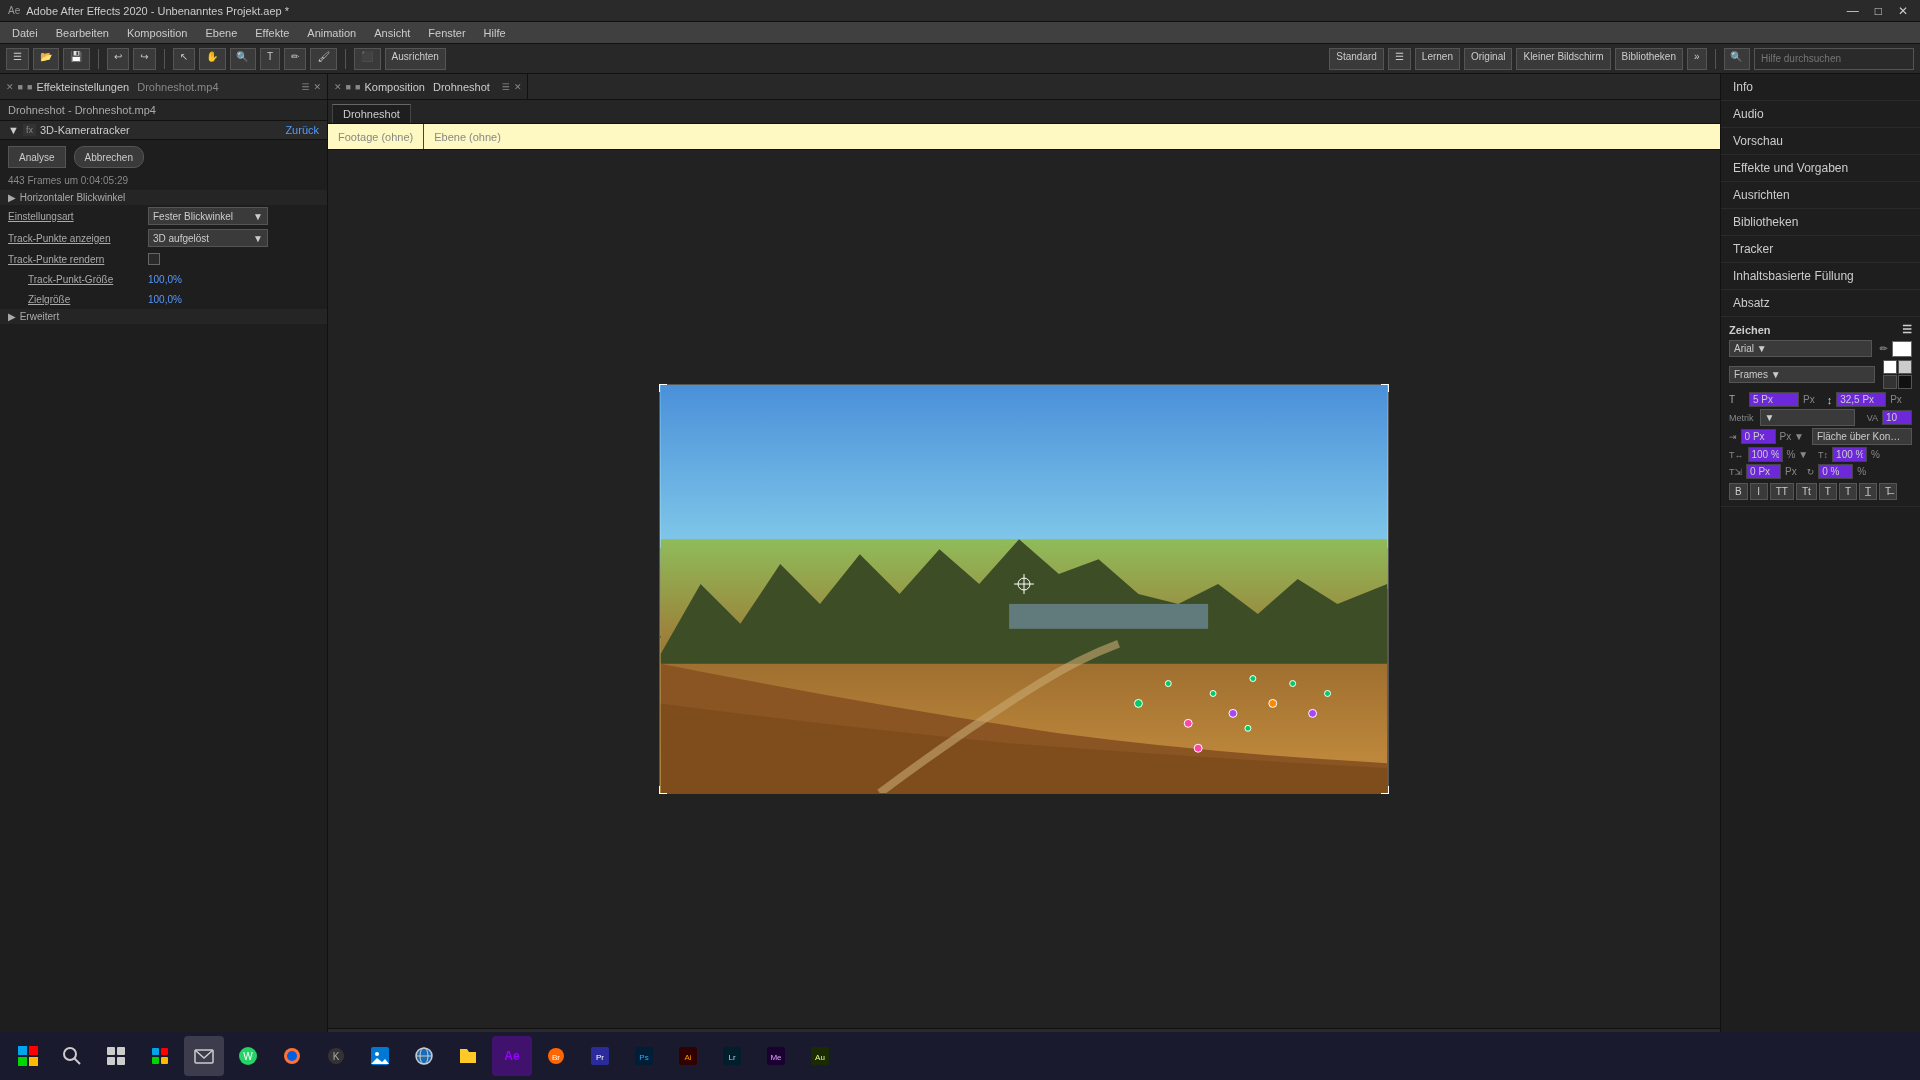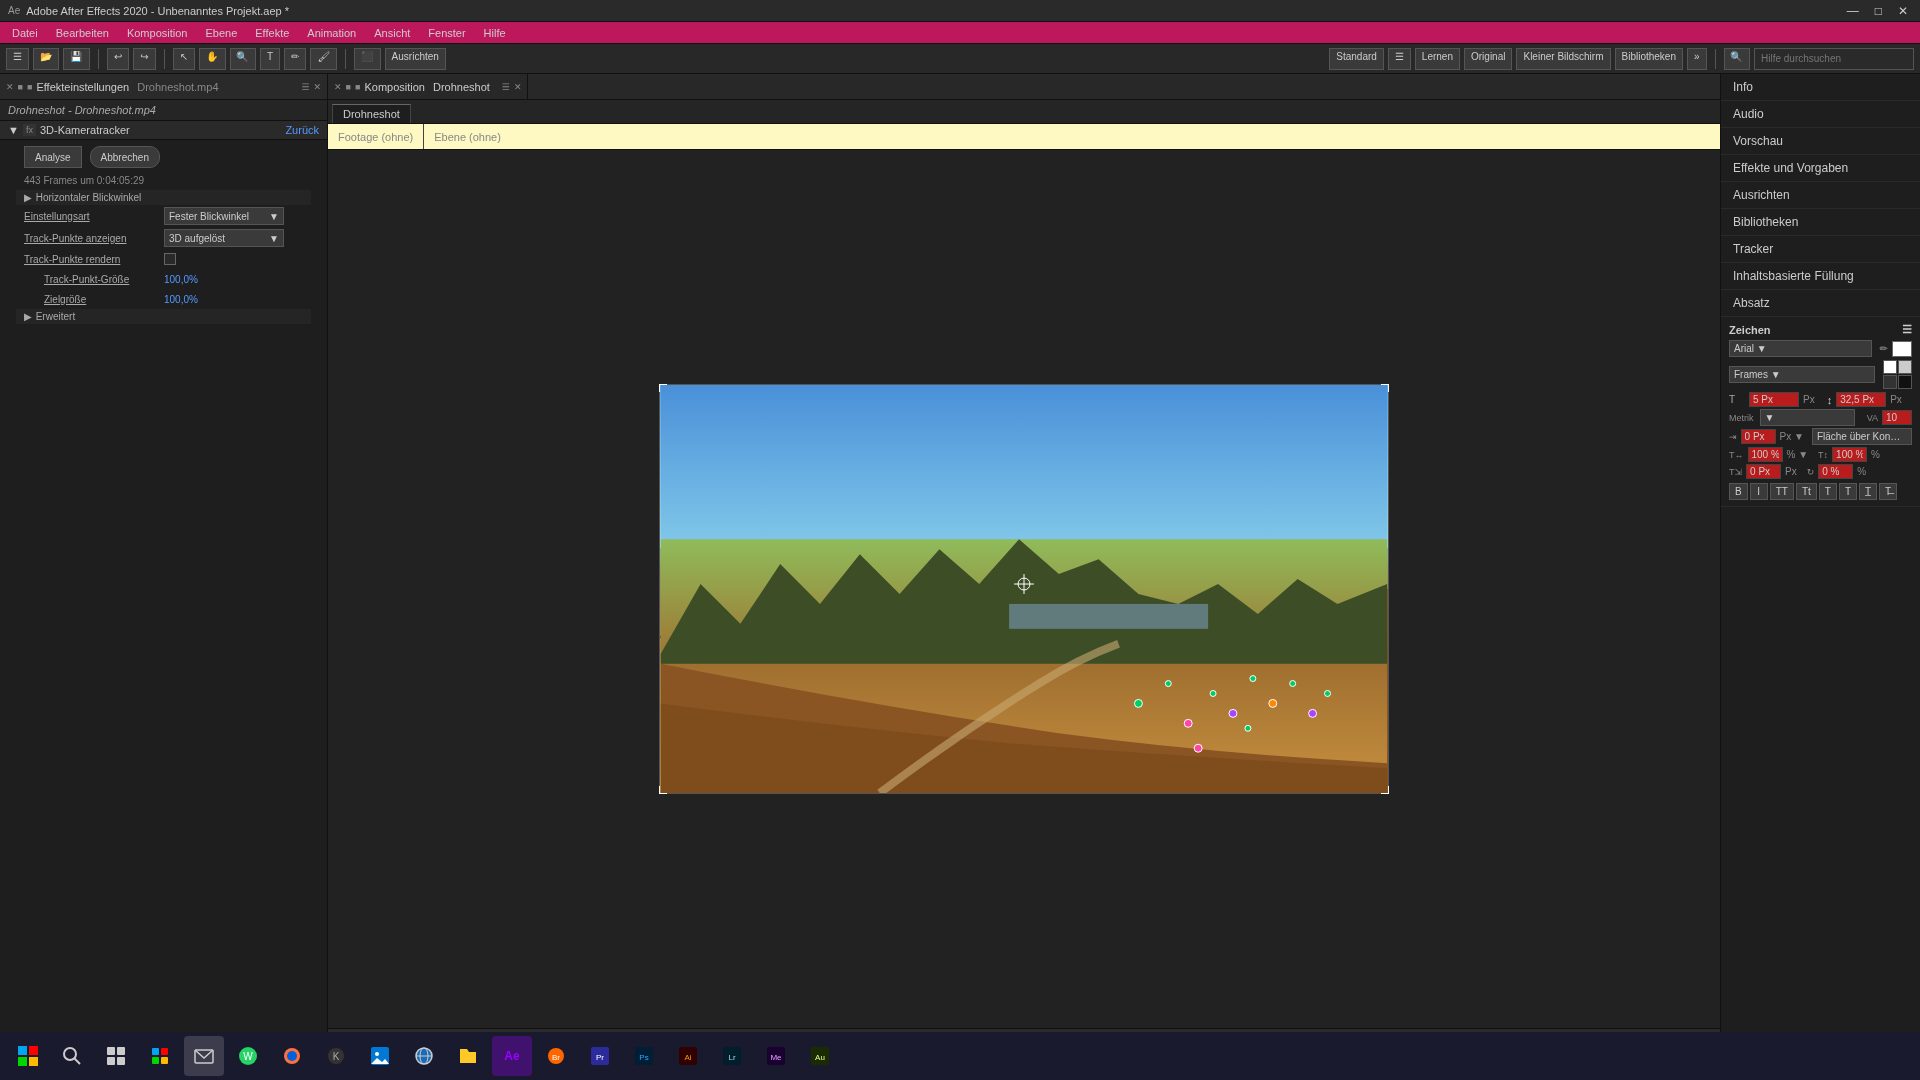--- a/index.html
+++ b/index.html
@@ -7,43 +7,43 @@
 
     
     .title-bar { background: #2a2a2a; height: 22px; display: flex; align-items: center; justify-content: space-between; padding: 0 8px; border-bottom: 1px solid #111; }
     .title-bar-left { display: flex; align-items: center; gap: 6px; }
     .title-bar-logo { color: #999; font-size: 10px; }
     .title-bar-title { color: #ccc; font-size: 11px; }
     .title-bar-controls { display: flex; gap: 8px; }
     .title-bar-btn { color: #ccc; font-size: 12px; cursor: pointer; padding: 0 4px; }
 
     
-    .menu-bar { background: #be185d; height: 22px; display: flex; align-items: center; padding: 0 4px; gap: 2px; border-bottom: 1px solid #111; }
+    .menu-bar { background: #404040; height: 22px; display: flex; align-items: center; padding: 0 4px; gap: 2px; border-bottom: 1px solid #111; }
     .menu-item { color: #cccccc; padding: 2px 8px; font-size: 11px; cursor: pointer; }
 
     
     .toolbar { background: #282828; height: 30px; display: flex; align-items: center; padding: 0 6px; gap: 4px; border-bottom: 1px solid #111; }
     .toolbar-btn { background: #3a3a3a; border: 1px solid #555; color: #ccc; padding: 2px 6px; font-size: 10px; cursor: pointer; height: 22px; }
     .toolbar-divider { width: 1px; height: 20px; background: #555; margin: 0 4px; }
     .toolbar-spacer { flex: 1; }
 
     
     .main-layout { display: flex; height: calc(1080px - 74px - 22px); }
 
     
     .left-panel { width: 328px; background: #1e1e1e; border-right: 1px solid #111; display: flex; flex-direction: column; flex-shrink: 0; }
     .panel-header { background: #2a2a2a; height: 26px; display: flex; align-items: center; padding: 0 6px; gap: 4px; border-bottom: 1px solid #111; }
     .panel-title { color: #ccc; font-size: 11px; }
 
     .effects-panel { flex: 1; overflow: hidden; display: flex; flex-direction: column; }
-    .effect-name-bar { background: #252525; padding: 4px 8px; font-size: 11px; color: #aaa; border-bottom: 1px solid #111; font-style: italic; }
+    .effect-name-bar { background: #252525; padding: 4px 8px; font-size: 11px; color: #aaa; border-bottom: 1px solid #111; }
     .effect-header { background: #2a2a2a; padding: 3px 8px; display: flex; align-items: center; gap: 4px; color: #ccc; font-size: 11px; cursor: pointer; border-bottom: 1px solid #111; }
     .effect-header .back-link { color: #5599ff; margin-left: auto; cursor: pointer; }
 
-    .effect-content { padding: 4px 16px; }
+    .effect-content { padding: 4px 0; }
     .effect-row { display: flex; align-items: center; padding: 2px 8px; min-height: 20px; }
     .effect-row-label { color: #aaa; font-size: 10px; flex: 0 0 140px; text-decoration: underline; }
     .effect-row-value { color: #ccc; font-size: 10px; flex: 1; display: flex; align-items: center; gap: 4px; }
     .effect-dropdown { background: #3a3a3a; border: 1px solid #555; color: #ccc; font-size: 10px; padding: 1px 4px; cursor: pointer; display: flex; align-items: center; justify-content: space-between; width: 120px; height: 18px; }
     .effect-checkbox { width: 12px; height: 12px; border: 1px solid #666; background: #2a2a2a; }
     .effect-value-blue { color: #5599ff; font-size: 10px; }
     .section-header { background: #252525; padding: 2px 8px; color: #aaa; font-size: 10px; display: flex; align-items: center; gap: 4px; cursor: pointer; }
 
     .create-btn-row { padding: 4px 8px; display: flex; justify-content: center; }
     .create-btn { background: #3a3a3a; border: 1px solid #666; color: #ccc; font-size: 11px; padding: 4px 20px; cursor: pointer; position: relative; }
@@ -86,21 +86,21 @@
     
     .char-panel { padding: 6px 8px; }
     .char-panel-title { color: #ccc; font-size: 11px; font-weight: bold; margin-bottom: 4px; display: flex; align-items: center; justify-content: space-between; }
     .char-row { display: flex; align-items: center; gap: 4px; margin-bottom: 3px; }
     .char-dropdown { background: #3a3a3a; border: 1px solid #555; color: #ccc; font-size: 10px; padding: 2px 4px; flex: 1; cursor: pointer; }
     .color-swatch { width: 20px; height: 16px; background: white; border: 1px solid #666; cursor: pointer; }
     .small-swatch { width: 14px; height: 14px; border: 1px solid #555; cursor: pointer; }
 
     .char-value-row { display: flex; align-items: center; gap: 4px; margin-bottom: 2px; }
     .char-icon { color: #aaa; font-size: 10px; width: 16px; }
-    .char-input { background: #b91c1c; border: 1px solid #444; color: #ccc; font-size: 10px; padding: 1px 3px; width: 50px; }
+    .char-input { background: #6d28d9; border: 1px solid #444; color: #ccc; font-size: 10px; padding: 1px 3px; width: 50px; }
     .char-unit { color: #888; font-size: 10px; }
 
     .format-btn-row { display: flex; gap: 2px; margin-top: 4px; }
     .format-btn { background: #3a3a3a; border: 1px solid #555; color: #ccc; font-size: 10px; padding: 2px 5px; cursor: pointer; min-width: 18px; text-align: center; }
 
     
     .bottom-area { height: 200px; background: #1a1a1a; border-top: 2px solid #111; display: flex; flex-direction: column; }
     .timeline-header { background: #2a2a2a; height: 26px; display: flex; align-items: center; padding: 0 6px; border-bottom: 1px solid #111; gap: 8px; }
     .timeline-title { color: #ccc; font-size: 11px; }
 

